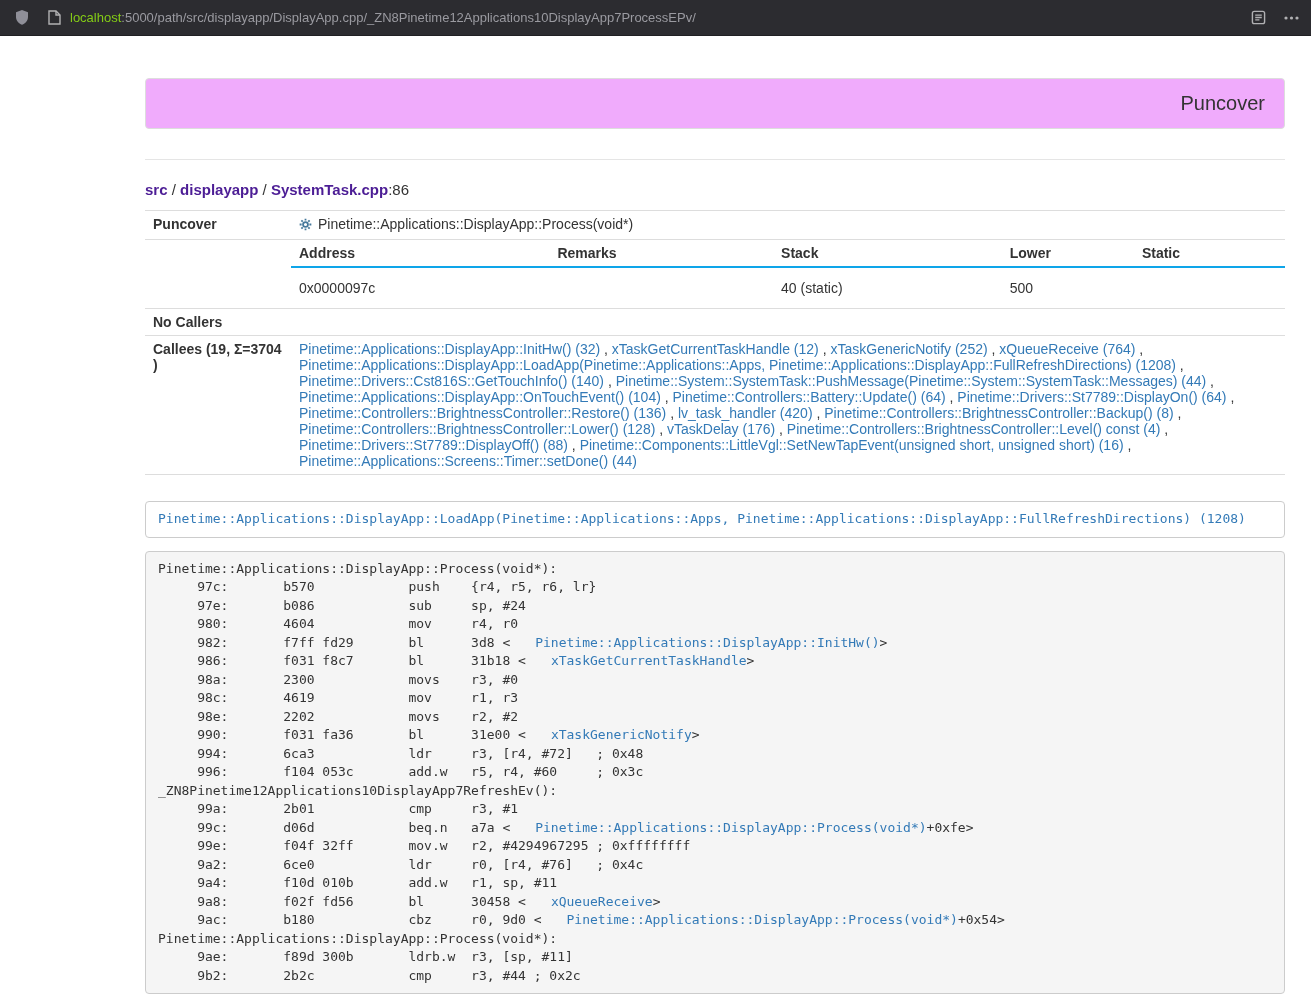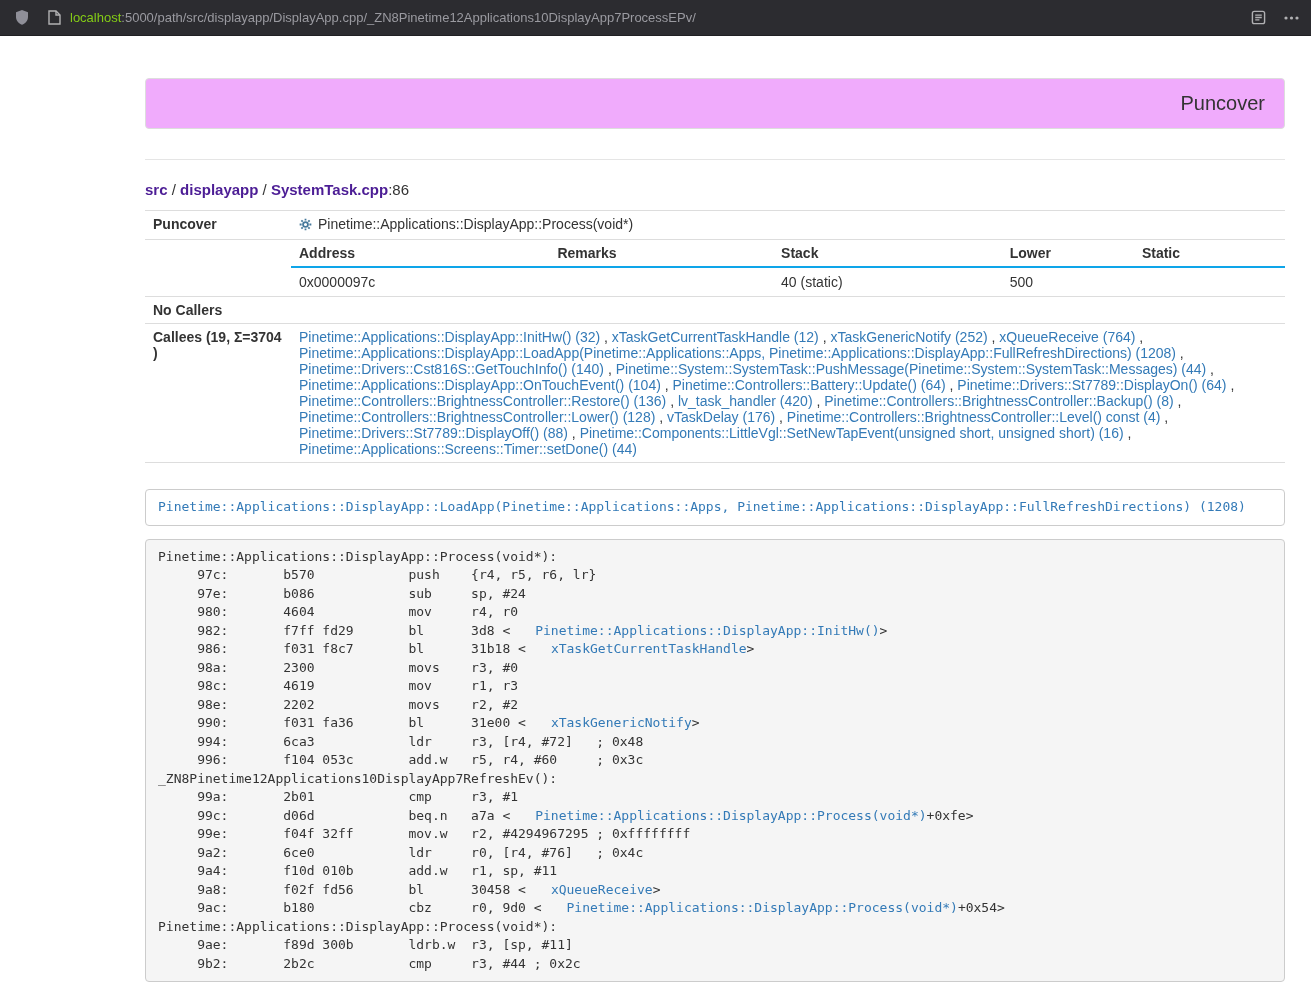--- a/index.html
+++ b/index.html
@@ -38,21 +38,21 @@
   table { border-collapse: collapse; }
   .t-outer { width: 100%; font-size: 14px; border-bottom: 1px solid #ddd; }
   .t-outer > tbody > tr > th,
   .t-outer > tbody > tr > td {
     border-top: 1px solid #ddd; padding: 5px 8px; text-align: left; vertical-align: top;
   }
   .t-outer > tbody > tr > th { width: 146px; font-weight: bold; }
   .nested-cell { padding: 0 !important; }
   .t-inner { width: 100%; }
   .t-inner th { padding: 5px 8px; text-align: left; font-weight: bold; border-bottom: 2px solid #0ea5e9; }
-  .t-inner td { padding: 6px 8px; text-align: left; }
+  .t-inner td { padding: 12px 8px; text-align: left; }
   .t-inner th:nth-child(1), .t-inner td:nth-child(1) { width: 26%; }
   .t-inner th:nth-child(2), .t-inner td:nth-child(2) { width: 22.5%; }
   .t-inner th:nth-child(3), .t-inner td:nth-child(3) { width: 23%; }
   .t-inner th:nth-child(4), .t-inner td:nth-child(4) { width: 13.3%; }
 
   .fn-icon { display: inline-block; vertical-align: -2px; margin-right: 6px; }
 
   .callees { line-height: 16px; }
   .callee-link { color: #337ab7; text-decoration: none; }
   .callee-sep { color: #333; }

